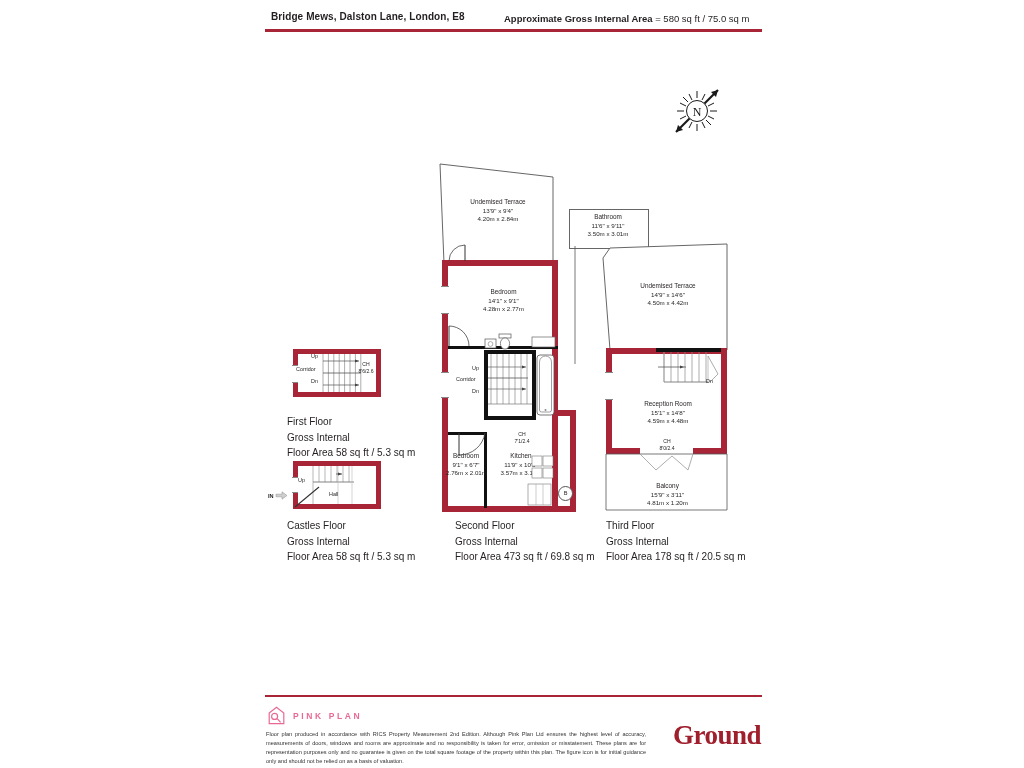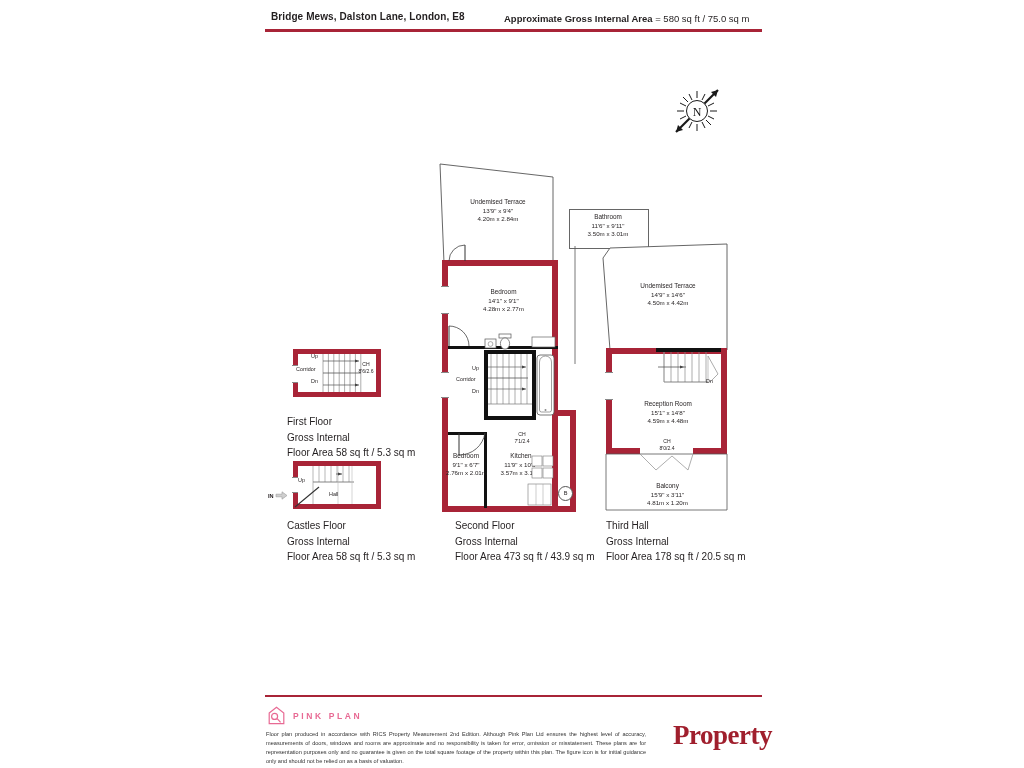--- a/index.html
+++ b/index.html
@@ -290,21 +290,21 @@
     <line x1="15" y1="0" x2="15" y2="21" stroke="#999" stroke-width=".5"></line>
   </svg>
 
   <div class="abs" style="left:126px;top:326px;width:13px;height:13px;border:.8px solid #555;border-radius:50%;background:#fff;font-size:5.6px;line-height:13px;text-align:center;">
     <span>B</span>
   </div>
 </div>
 <div class="cap" style="left:447px;top:518px;margin-left:8px;">
   <div>Second Floor</div>
   <div>Gross Internal</div>
-  <div>Floor Area 473 sq ft / 43.9 sq m</div>
+  <div>Floor Area 473 sq ft / 69.8 sq m</div>
 </div>
 
 <div class="abs" style="left:600px;top:240px;width:135px;height:275px;">
 
   <svg class="terr" width="135" height="112" viewBox="0 0 135 112" style="left:0;top:0;">
     <path d="M10 8 L127 4 L127 110 L10 110 L3 18 Z" fill="#ffffff" stroke="#555" stroke-width=".9"></path>
   </svg>
   <div class="lbl" style="left:18px;top:42px;width:100px;">
     <div class="nm">Undemised Terrace</div>
     <div class="dim">14'9" x 14'6"</div>
@@ -354,28 +354,28 @@
     <path d="M6 2 L127 2 L127 58 L6 58 Z" fill="#ffffff" stroke="#555" stroke-width=".8"></path>
     <path d="M40 2 L56 18 L72 4 L88 18 L93 2" fill="none" stroke="#999" stroke-width=".8"></path>
   </svg>
   <div class="lbl" style="left:25px;top:242px;width:85px;">
     <div class="nm">Balcony</div>
     <div class="dim">15'9" x 3'11"</div>
     <div class="dim">4.81m x 1.20m</div>
   </div>
 </div>
 <div class="cap" style="left:606px;top:518px;">
-  <div>Third Hall</div>
+  <div>Third Floor</div>
   <div>Gross Internal</div>
   <div>Floor Area 178 sq ft / 20.5 sq m</div>
 </div>
 
 <div class="abs" id="footer-rule"></div>
 <div class="abs" id="pinkplan">
   <svg width="17" height="19" viewBox="0 0 17 19">
     <path d="M1.2 7 L8.5 1.2 L15.8 7 L15.8 17.6 L1.2 17.6 Z" fill="none" stroke="#E86A94" stroke-width="1.2"></path>
     <circle cx="6.6" cy="10.4" r="3" fill="none" stroke="#E86A94" stroke-width="1.2"></circle>
     <path d="M9.2 12.6 L12.6 16.4" stroke="#E86A94" stroke-width="1.2" fill="none"></path>
   </svg>
   <span class="ppword">PINK PLAN</span>
 </div>
 <div class="abs" id="disclaimer">Floor plan produced in accordance with RICS Property Measurement 2nd Edition. Although Pink Plan Ltd ensures the highest level of accuracy, measurements of doors, windows and rooms are approximate and no responsibility is taken for error, omission or misstatement. These plans are for representation purposes only and no guarantee is given on the total square footage of the property within this plan. The figure icon is for initial guidance only and should not be relied on as a basis of valuation.</div>
-<div class="abs" id="castles">Property</div>
+<div class="abs" id="castles">Ground</div>
 
 </body></html>

